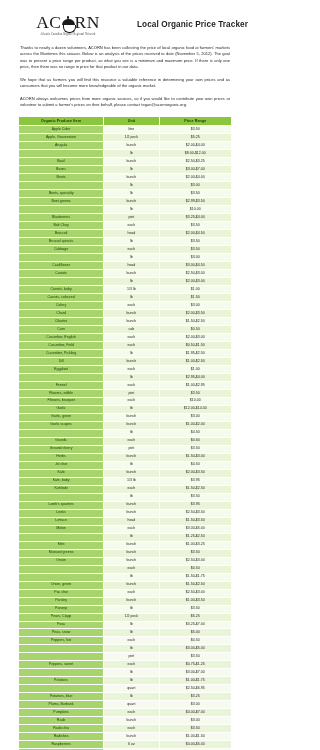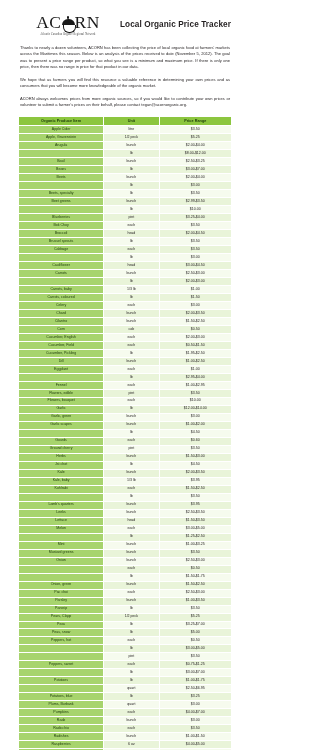--- a/index.html
+++ b/index.html
@@ -53,21 +53,21 @@
     letter-spacing:.18px;
     text-align:center;
     color:#3a3a3a;
     white-space:nowrap;
     transform:scaleY(1.25);
   }
   .doc-title{
     font-size:8.2px;
     font-weight:bold;
     color:#231f20;
-    margin-left:8px;
+    margin-left:25px;
     letter-spacing:.1px;
     white-space:nowrap;
   }
 
   
   .intro{margin-top:9px;padding:0 4px;}
   .intro p{
     margin:0 0 6px 0;
     font-size:4.05px;
     line-height:1.62;

